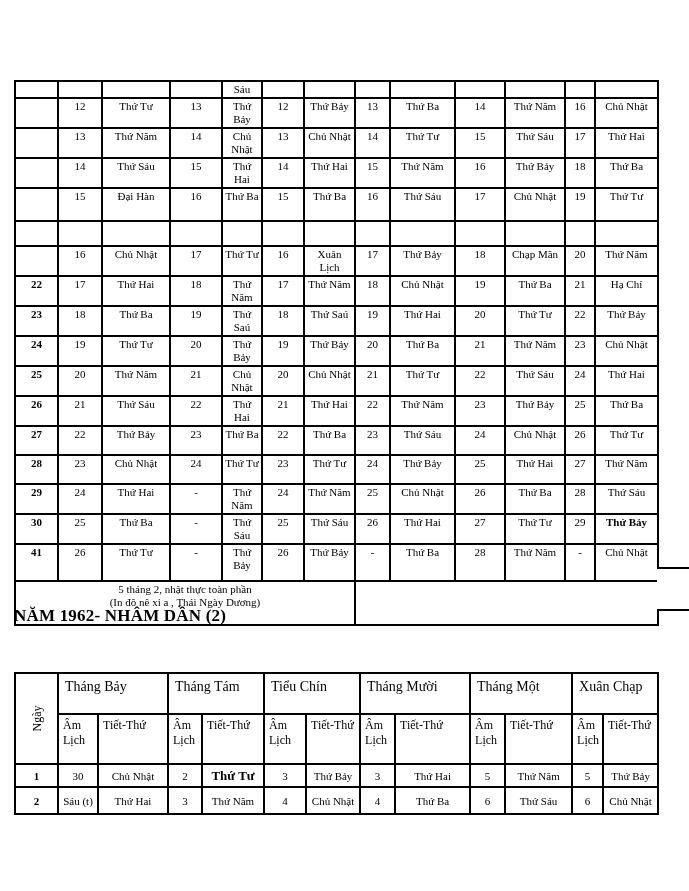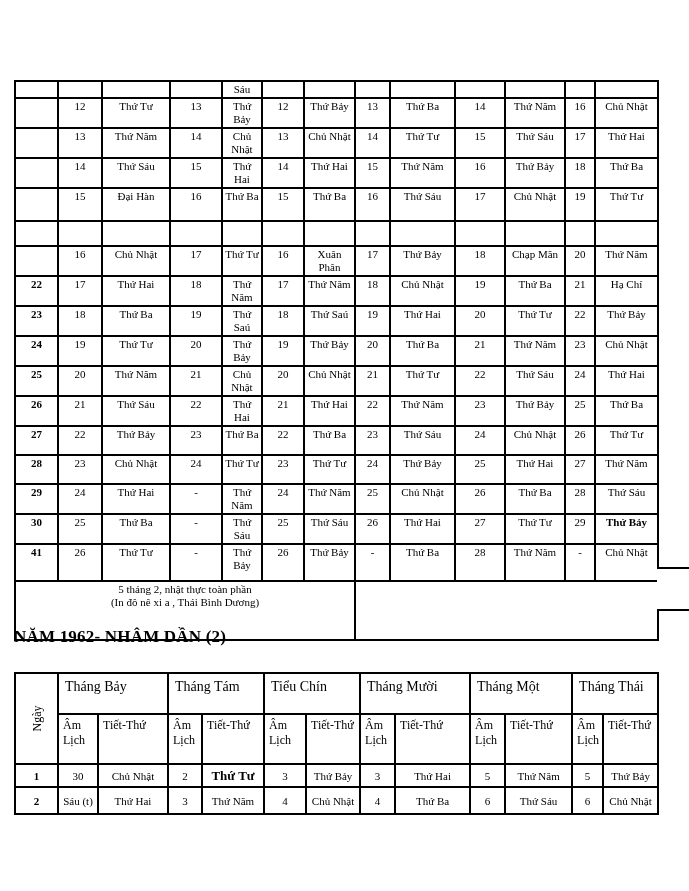--- a/index.html
+++ b/index.html
@@ -25,21 +25,21 @@
   #topTable tr.partial td { height:16px; vertical-align:bottom; padding-bottom:1px; }
   .b { font-weight:bold !important; }
   .footer-cell { vertical-align:top; padding-top:4px; font-size:11px; line-height:16px; text-align:center; }
   .footer-strip {
     position:absolute; left:657px; top:567px; width:32px; height:44px;
     border-top:2px solid #000; border-bottom:2px solid #000; background:#fff;
   }
 
   
   .page-title {
-    position:absolute; left:14px; top:627px;
+    position:absolute; left:14px; top:606px;
     font-size:17px; font-weight:bold; letter-spacing:.2px; white-space:nowrap;
   }
 
   
   #bottomTable { left:14px; top:672px; width:643px; }
   #botHeadRow1 { height:40px; }
   #botHeadRow2 { height:50px; }
   #bottomTable th.month { font-size:14px; text-align:left; vertical-align:top; padding:4px 4px 18px 6px; line-height:17px; }
   #bottomTable th.sub { font-size:12px; text-align:left; vertical-align:top; padding:3px 2px 2px 4px; line-height:15px; }
   #bottomTable td { vertical-align:middle; line-height:12px; }
@@ -162,21 +162,21 @@
           <td></td>
           <td></td>
         </tr>
         <tr style="height: 28px;">
           <td class="day"></td>
           <td>16</td>
           <td>Chủ Nhật</td>
           <td>17</td>
           <td>Thứ Tư</td>
           <td>16</td>
-          <td>Xuân Phân</td>
+          <td>Xuân Lịch</td>
           <td>17</td>
           <td>Thứ Bảy</td>
           <td>18</td>
           <td>Chạp Mãn</td>
           <td>20</td>
           <td>Thứ Năm</td>
         </tr>
         <tr style="height: 29px;">
           <td class="day">22</td>
           <td>17</td>
@@ -320,24 +320,24 @@
           <td>Thứ Bảy</td>
           <td>26</td>
           <td>Thứ Bảy</td>
           <td>-</td>
           <td>Thứ Ba</td>
           <td>28</td>
           <td>Thứ Năm</td>
           <td>-</td>
           <td>Chủ Nhật</td>
         </tr>
-        <tr style="height: 59px;">
+        <tr style="height: 44px;">
           <td colspan="7" class="footer-cell">
             <div>5 tháng 2, nhật thực toàn phần</div>
-            <div>(In đô nê xi a , Thái  Bình Dương)</div>
+            <div>(In đô nê xi a , Thái  Ngày Dương)</div>
           </td>
           <td colspan="6"></td>
         </tr>
       </tbody>
   </table>
 
   <div class="footer-strip"></div>
 
   <div class="page-title">NĂM 1962- NHÂM DẦN (2)</div>
 
@@ -360,21 +360,21 @@
     <thead>
       <tr id="botHeadRow1">
         <th rowspan="2" class="ngay">
           <span class="vert">Ngày</span>
         </th>
       <th colspan="2" class="month">Tháng Bảy</th>
           <th colspan="2" class="month">Tháng Tám</th>
           <th colspan="2" class="month">Tiểu Chín</th>
           <th colspan="2" class="month">Tháng Mười</th>
           <th colspan="2" class="month">Tháng Một</th>
-          <th colspan="2" class="month">Tháng Thái</th>
+          <th colspan="2" class="month">Xuân Chạp</th>
         </tr>
       <tr id="botHeadRow2">
           <th class="sub">Âm Lịch</th>
           <th class="sub">Tiết-Thứ</th>
           <th class="sub">Âm Lịch</th>
           <th class="sub">Tiết-Thứ</th>
           <th class="sub">Âm Lịch</th>
           <th class="sub">Tiết-Thứ</th>
           <th class="sub">Âm Lịch</th>
           <th class="sub">Tiết-Thứ</th>

